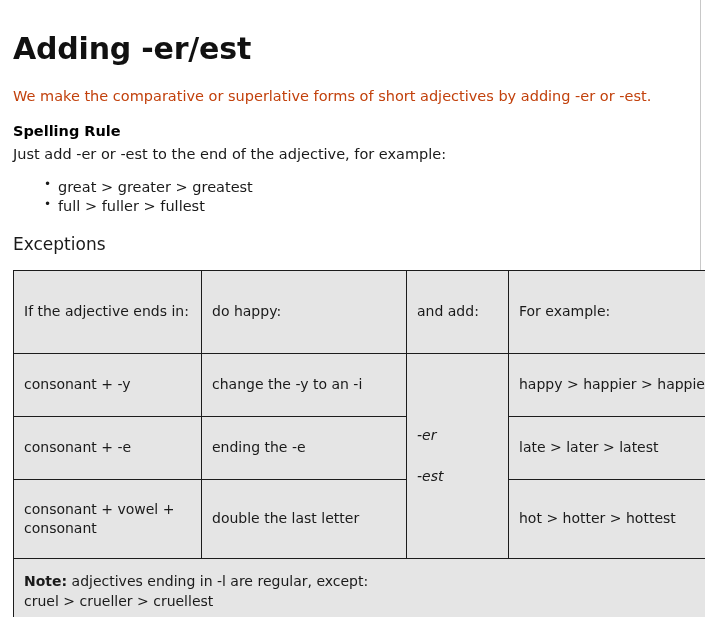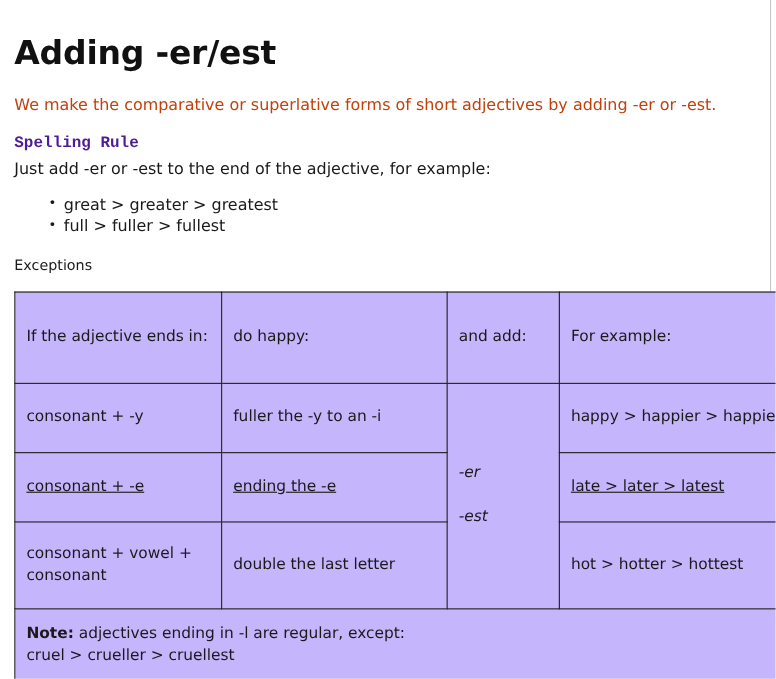--- a/index.html
+++ b/index.html
@@ -64,22 +64,21 @@
     max-width: 664px;
     color: #c2410c;
   }
 
   h2.subhead {
     font-size: 14.5px;
     font-weight: bold;
     margin: 16px 0 0 0;
     padding: 0;
     line-height: 1.35;
-    color: #4c1d95;
-    font-family: Liberation Mono, monospace;
+    color: #000000;
   }
 
   p.rule-line {
     font-size: 14.5px;
     line-height: 1.4;
     margin: 2px 0 0 0;
     padding: 0;
   }
 
   ul.examples {
@@ -96,50 +95,50 @@
   ul.examples li::before {
     content: "\2022";
     position: absolute;
     left: 0;
     top: -0.5px;
     font-size: 12px;
     color: #1a1a1a;
   }
 
   p.exceptions {
-    font-size: 13px;
+    font-size: 17px;
     line-height: 1.35;
     margin: 17px 0 0 0;
     padding: 0;
   }
 
   table.rules {
     margin-top: 14px;
     border-collapse: collapse;
     width: 669px;
     table-layout: fixed;
     font-size: 14px;
     color: #1a1a1a;
   }
   table.rules td {
     border: 1px solid #1c1c1c;
     vertical-align: middle;
     padding: 10px 9px 10px 10px;
     line-height: 1.38;
-    background: #c4b5fd;
+    background: #e5e5e5;
   }
 
   td.c1 { width: 168px; }
   td.c2 { width: 185px; }
   td.c3 { width: 82px; vertical-align: top; padding-top: 13px; }
   td.c4 { width: 234px; }
 
   tr.header-row td { height: 62px; }
   tr.row-1 td { height: 42px; }
-  tr.row-2 td { height: 42px; text-decoration: underline; }
+  tr.row-2 td { height: 42px; }
   tr.row-3 td { height: 58px; }
   tr.note-row td { height: 45px; vertical-align: top; padding-top: 13px; }
 
   .addcell-line { display: block; font-style: italic; }
   .addcell-line.second { margin-top: 21px; }
 
   .note-strong { font-weight: bold; text-align: center; }
   .note-body { display: block; }
   .note-example { display: block; margin-top: 1px; }
 </style>
@@ -171,21 +170,21 @@
       <tbody>
         <tr class="header-row">
           <td class="c1">If the adjective ends in:</td>
           <td class="c2">do happy:</td>
           <td class="c3">and add:</td>
           <td class="c4">For example:</td>
         </tr>
 
         <tr class="row-1">
           <td class="c1">consonant + -y</td>
-          <td class="c2">fuller the -y to an -i</td>
+          <td class="c2">change the -y to an -i</td>
           <td class="c3" rowspan="3">
             <span class="addcell-line">-er</span>
             <span class="addcell-line second">-est</span>
           </td>
           <td class="c4">happy &gt; happier &gt; happiest</td>
         </tr>
 
         <tr class="row-2">
           <td class="c1">consonant + -e</td>
           <td class="c2">ending the -e</td>

